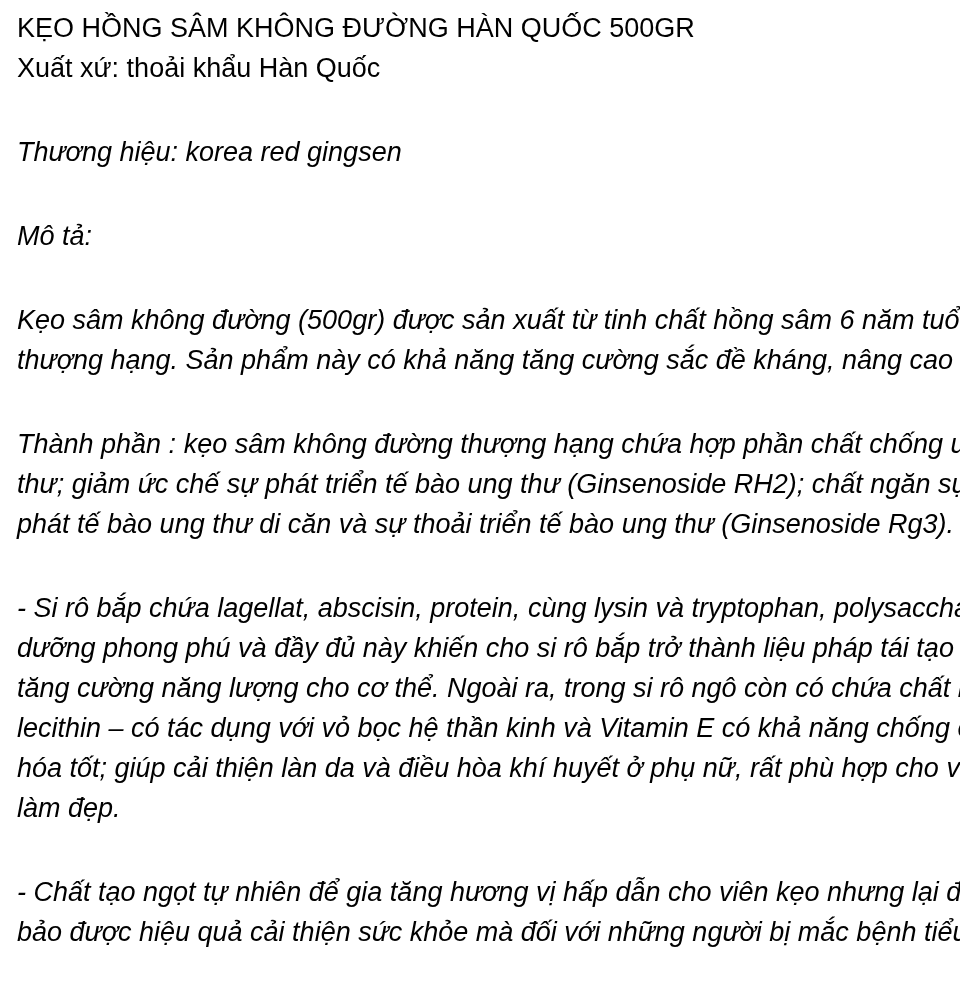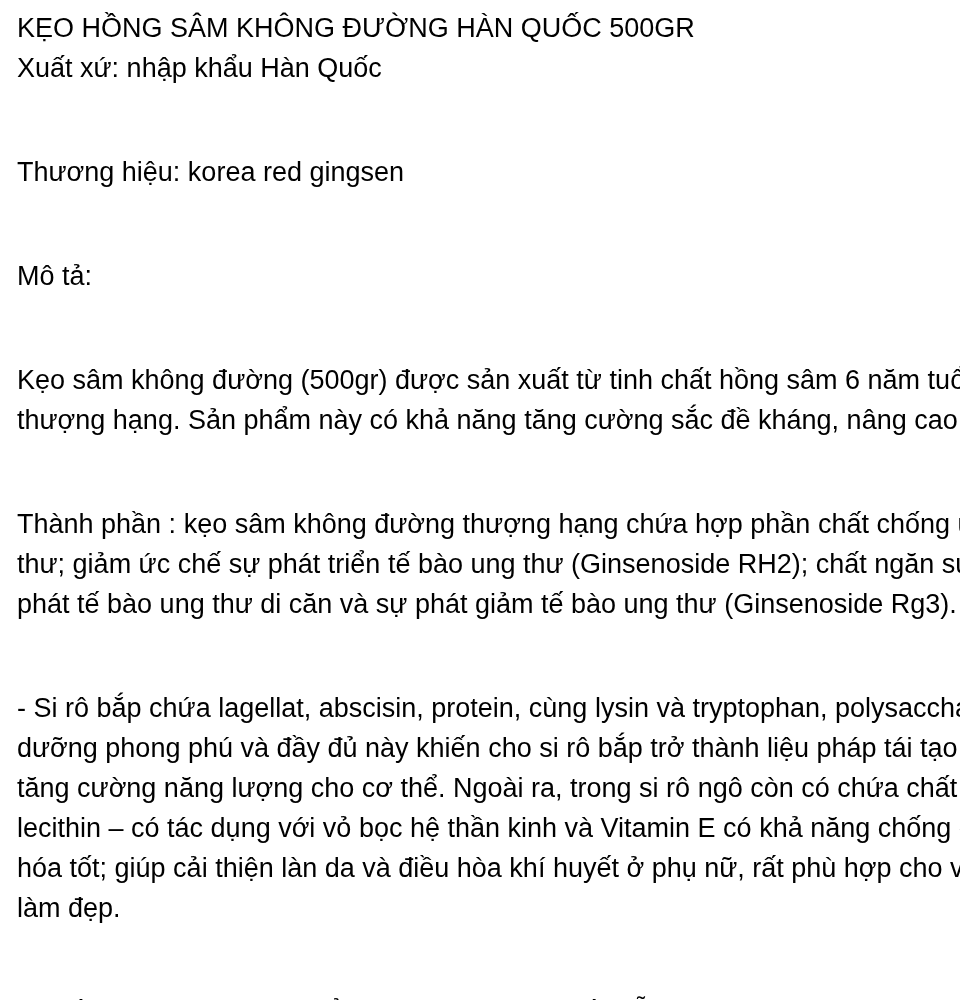--- a/index.html
+++ b/index.html
@@ -27,53 +27,54 @@
 
   
   .block {
     font-size: 27px;
     line-height: 40px;
     white-space: nowrap;      
     overflow: visible;
     letter-spacing: 0;
   }
   .block + .block {
-    margin-top: 64px;         
+    margin-top: 44px;         
+    font-style: italic;
   }
   .line {
     display: block;
     white-space: nowrap;
   }
   
   .doc > .block:first-child {
     margin-top: 8px;
   }
 </style>
 </head>
 <body style="background: rgb(255, 255, 255);">
 
 <div class="doc" style="color: rgb(0, 0, 0);">
     <div class="block">
       <span class="line">KẸO HỒNG SÂM KHÔNG ĐƯỜNG HÀN QUỐC 500GR</span>
-      <span class="line">Xuất xứ: nhập khẩu Hàn Quốc</span>
+      <span class="line">Xuất xứ: thoải khẩu Hàn Quốc</span>
     </div>
     <div class="block">
       <span class="line">Thương hiệu: korea red gingsen</span>
     </div>
     <div class="block">
       <span class="line">Mô tả:</span>
     </div>
     <div class="block">
       <span class="line">Kẹo sâm không đường (500gr) được sản xuất từ tinh chất hồng sâm 6 năm tuổi</span>
       <span class="line">thượng hạng. Sản phẩm này có khả năng tăng cường sắc đề kháng, nâng cao sinh</span>
     </div>
     <div class="block">
       <span class="line">Thành phần : kẹo sâm không đường thượng hạng chứa hợp phần chất chống ung</span>
       <span class="line">thư; giảm ức chế sự phát triển tế bào ung thư (Ginsenoside RH2); chất ngăn sự tái</span>
-      <span class="line">phát tế bào ung thư di căn và sự phát giảm tế bào ung thư (Ginsenoside Rg3).</span>
+      <span class="line">phát tế bào ung thư di căn và sự thoải triển tế bào ung thư (Ginsenoside Rg3).</span>
     </div>
     <div class="block">
       <span class="line">- Si rô bắp chứa lagellat, abscisin, protein, cùng lysin và tryptophan, polysaccharid,</span>
       <span class="line">dưỡng phong phú và đầy đủ này khiến cho si rô bắp trở thành liệu pháp tái tạo và</span>
       <span class="line">tăng cường năng lượng cho cơ thể. Ngoài ra, trong si rô ngô còn có chứa chất béo</span>
       <span class="line">lecithin – có tác dụng với vỏ bọc hệ thần kinh và Vitamin E có khả năng chống oxy</span>
       <span class="line">hóa tốt; giúp cải thiện làn da và điều hòa khí huyết ở phụ nữ, rất phù hợp cho việc</span>
       <span class="line">làm đẹp.</span>
     </div>
     <div class="block">

